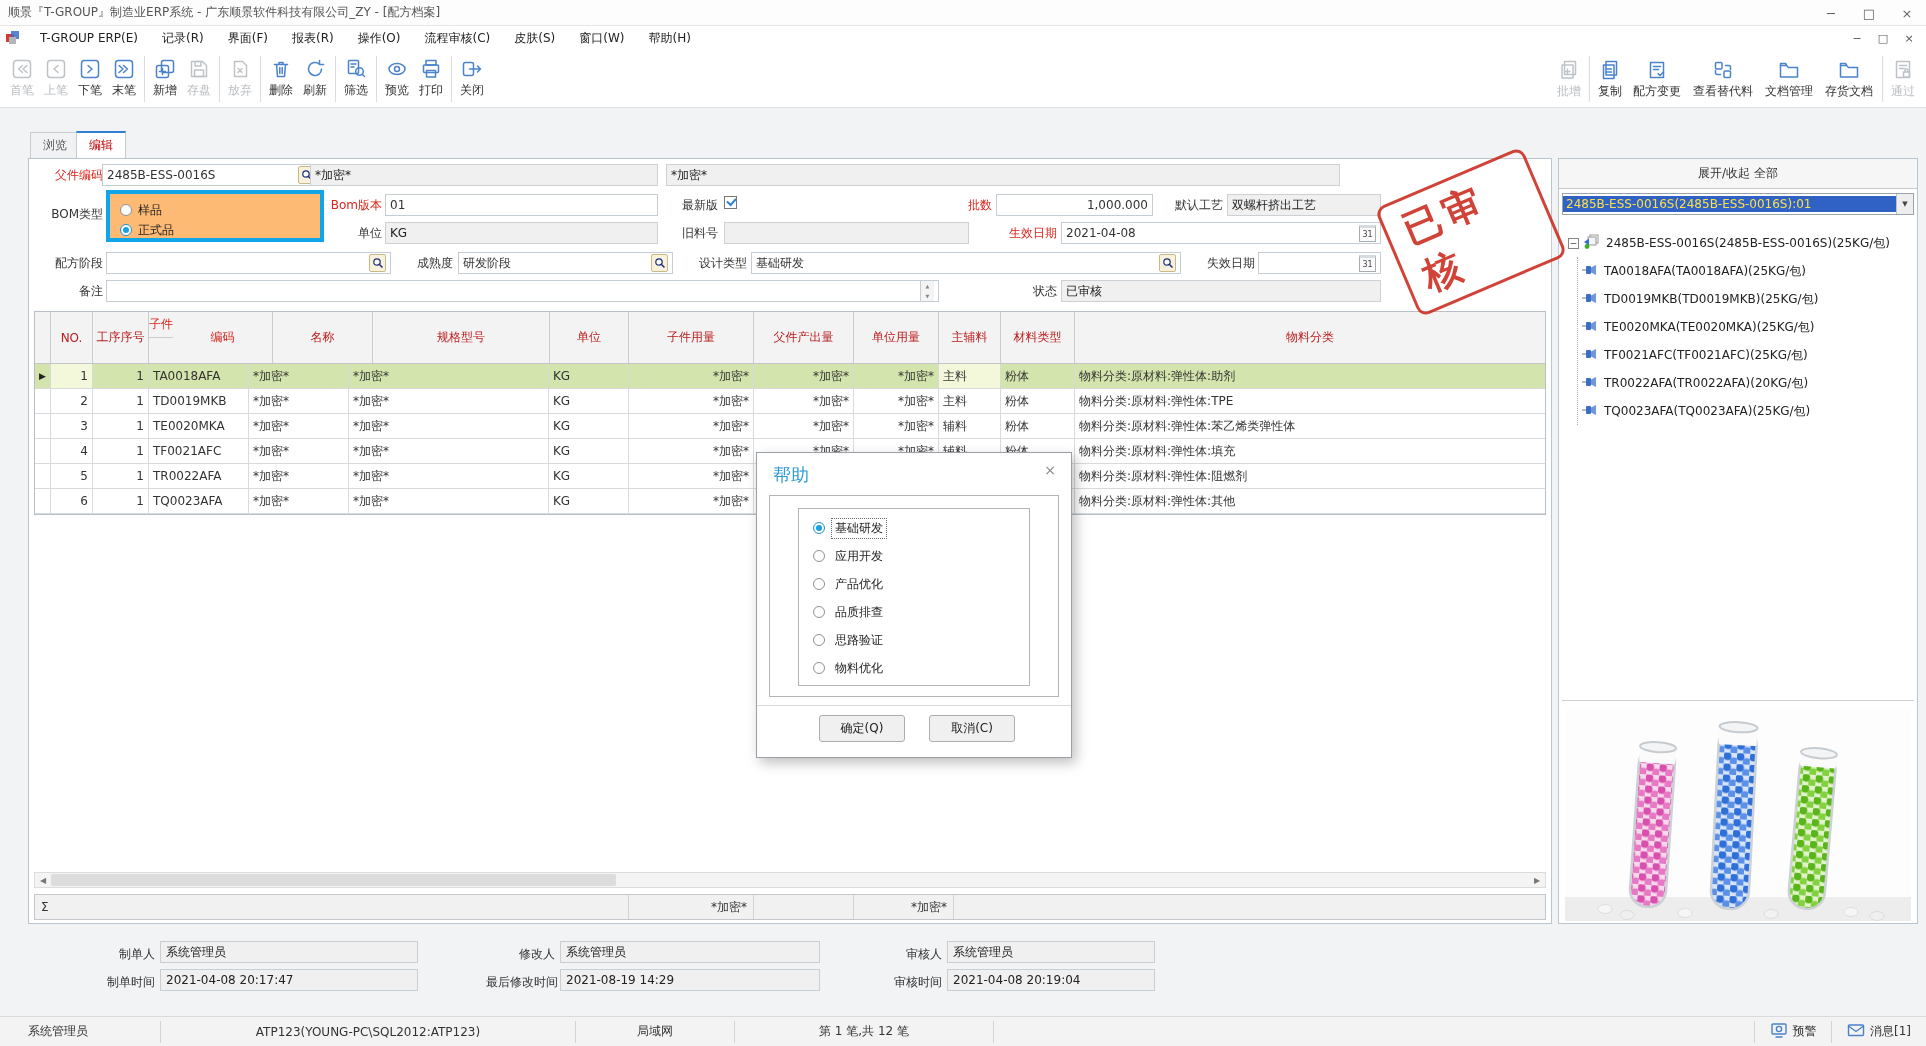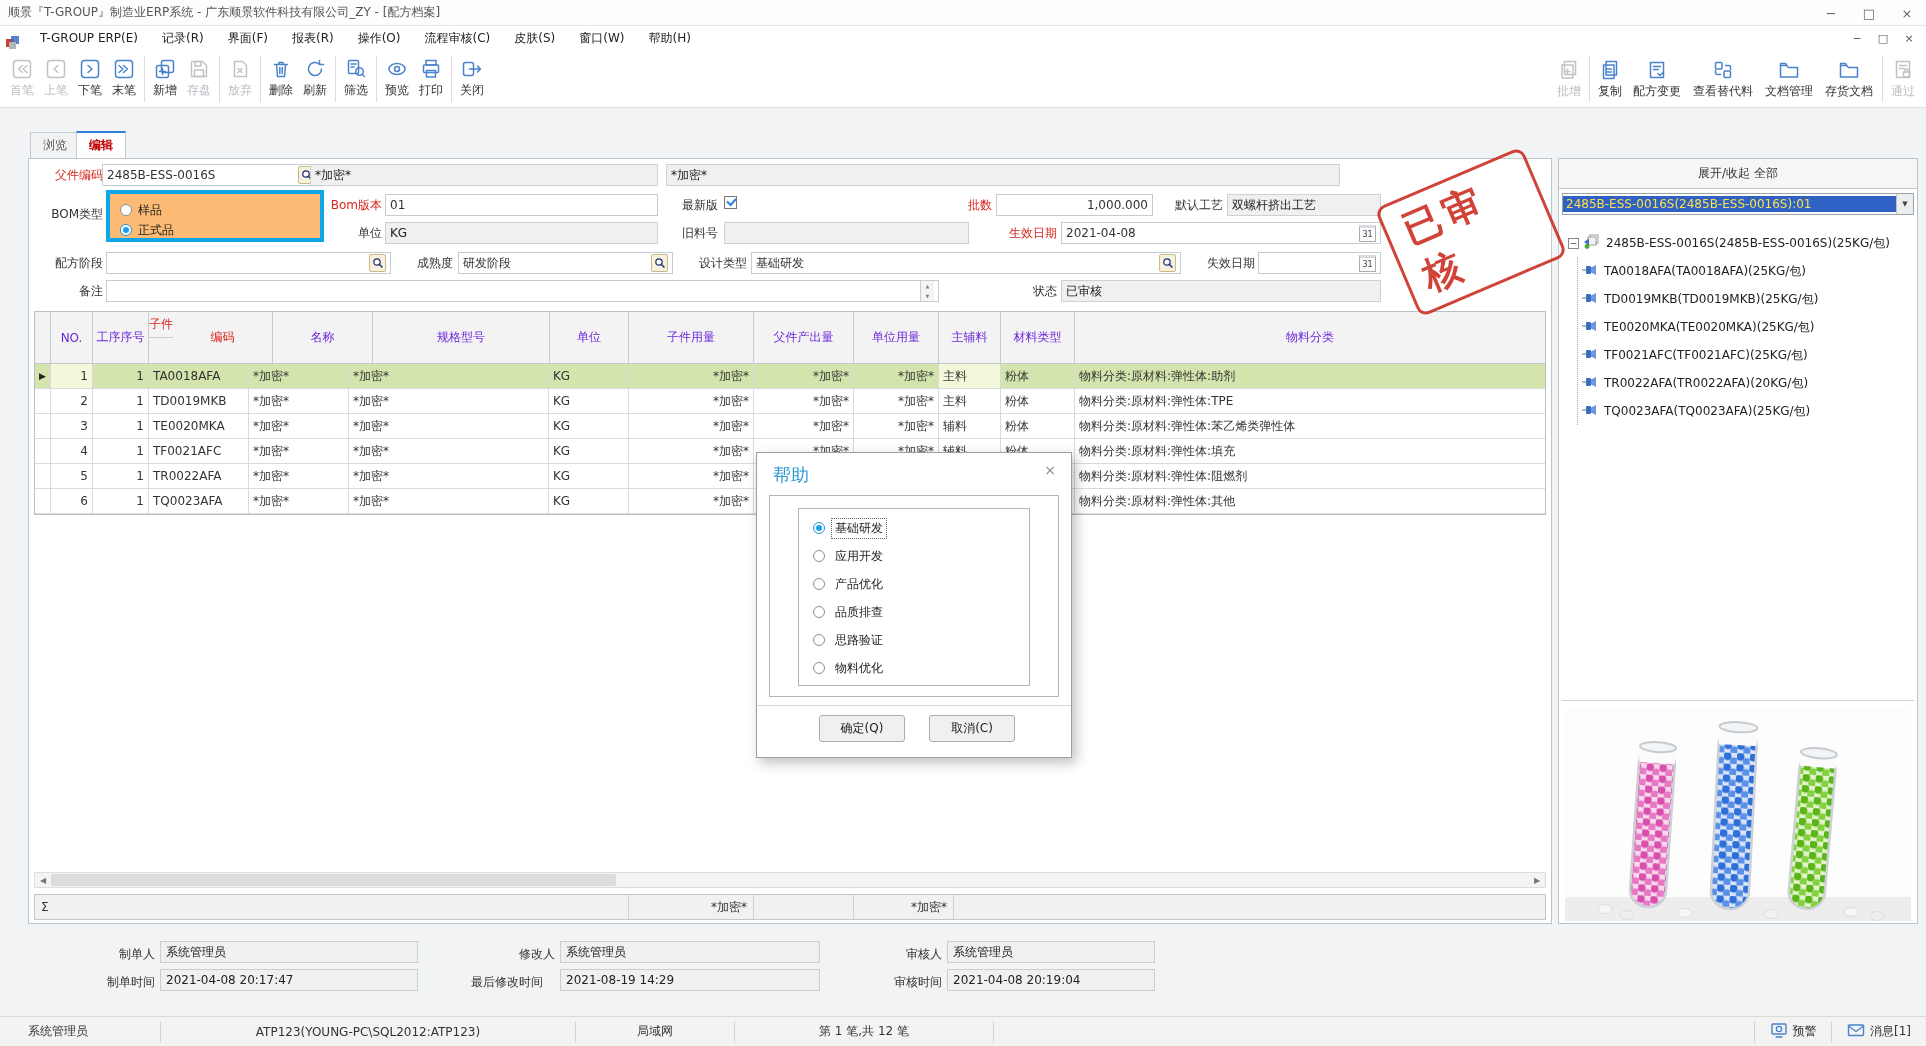--- a/index.html
+++ b/index.html
@@ -6,42 +6,42 @@
   html,body{width:1926px;height:1046px;font-family:"DejaVu Sans","Liberation Sans",sans-serif;font-size:12px;color:#333;background:#f2f3f5;overflow:hidden}
   #app{position:relative;width:1926px;height:1046px;background:#f2f3f5}
 
   
   .titlebar{position:absolute;left:0;top:0;width:1926px;height:26px;background:#fdfdfd;border-bottom:1px solid #e4e4e4;display:flex;align-items:center}
   .titlebar .ttl{padding-left:8px;color:#555;font-size:12px}
   .wctl{position:absolute;right:0;top:0;height:26px;display:flex}
   .wctl span{width:38px;height:26px;display:flex;align-items:center;justify-content:center;color:#666;font-size:13px}
 
   
-  .menubar{position:absolute;left:0;top:26px;width:1926px;height:24px;background:#fff;display:flex;align-items:flex-end}
+  .menubar{position:absolute;left:0;top:26px;width:1926px;height:24px;background:#fff;display:flex;align-items:center}
   .appicon{width:14px;height:14px;margin:0 8px 0 6px;position:relative}
   .appicon i{position:absolute;width:8px;height:8px}
   .menubar .mi{padding:0 12px;height:24px;line-height:24px;color:#222}
   .mdictl{position:absolute;right:4px;top:26px;height:24px;display:flex}
   .mdictl span{width:26px;height:24px;display:flex;align-items:center;justify-content:center;color:#555;font-size:11px}
 
   
   .toolbar{position:absolute;left:0;top:50px;width:1926px;height:58px;background:#fff;border-bottom:1px solid #e0e0e0;display:flex;align-items:center}
   .tgroup{display:flex;align-items:center;height:52px}
   .tsep{width:1px;height:46px;background:#dcdcdc;margin:0 3px}
   .tbtn{width:34px;height:52px;display:flex;flex-direction:column;align-items:center;justify-content:center;gap:2px}
   .tbtn.wide{width:auto;padding:0 6px}
   .tbtn .lab{font-size:12px;color:#333;white-space:nowrap}
   .tbtn.dis .lab{color:#b9bdc2}
   .tbtn svg{stroke:#4a82cc;fill:none;stroke-width:1.5;stroke-linecap:round;stroke-linejoin:round}
   .tbtn.dis svg{stroke:#bfc3c8}
   .tb-right{position:absolute;right:6px;top:3px;display:flex;align-items:center;height:52px}
 
   
   .tab{position:absolute;height:32px;line-height:24px;padding:0 12px;border:1px solid #c8ccd0;background:#f1f2f3;color:#555}
-  .tab.active{background:#fff;border-top:2px solid #2f7fd6;border-bottom:1px solid #fff;color:#c00000;font-weight:bold}
+  .tab.active{background:#fff;border-top:2px solid #2f7fd6;border-bottom:1px solid #fff;color:#c00000;font-weight:normal}
 
   
   .main-box{position:absolute;left:28px;top:158px;width:1524px;height:766px;background:#fff;border:1px solid #b9c6ce}
 
   .lbl{position:absolute;font-size:12px;color:#333;text-align:right;line-height:18px;white-space:nowrap}
   .lbl.req{color:#d8261c}
   .fld{position:absolute;height:22px;border:1px solid #c4ccd4;background:#fff;font-size:12px;padding:0 4px;display:flex;align-items:center;overflow:hidden}
   .fld.ro{background:#f0f0f0;border-color:#ccd1d6;color:#222}
   .fld .txt{flex:1;white-space:nowrap;overflow:hidden}
   .fld.num .txt{text-align:right}
@@ -55,21 +55,21 @@
   .rdot.on{border-color:#1f8fd6}
   .rdot.on::after{content:"";position:absolute;left:2px;top:2px;right:2px;bottom:2px;background:#18a0e8;border-radius:50%}
   .cbx{width:13px;height:13px;border:1px solid #777;background:#fff;position:relative;flex:none}
   .cbx.on::after{content:"";position:absolute;left:2px;top:1px;width:7px;height:4px;border-left:2px solid #2b7fd4;border-bottom:2px solid #2b7fd4;transform:rotate(-48deg)}
 
   .stamp{position:absolute;left:1362px;top:14px;color:#cb2a1e;border:3px solid #cb2a1e;border-radius:10px;font-size:38px;font-weight:bold;letter-spacing:5px;padding:5px 16px;transform:rotate(-23deg);opacity:.88;background:rgba(255,255,255,.15);z-index:5}
 
   
   .tbl{position:absolute;left:5px;top:152px;width:1512px;border:1px solid #b9bfc6;background:#fff}
   .thead{display:flex;background:#f3f3f4;height:52px;border-bottom:1px solid #c3c7cc}
-  .hc{border-right:1px solid #c9cdd2;display:flex;align-items:center;justify-content:center;color:#6d28d9;white-space:nowrap}
+  .hc{border-right:1px solid #c9cdd2;display:flex;align-items:center;justify-content:center;color:#b91c1c;white-space:nowrap}
   .hgrp{display:flex;}
   .hgrp .gt{height:26px;display:flex;align-items:center;justify-content:center;border-bottom:1px solid #c9cdd2;color:#d8261c}
   .hgrp .gb{display:flex;flex:1}
   .trow{display:flex;height:25px;border-bottom:1px solid #d8dbde;background:#fff}
   .td{border-right:1px solid #d8dbde;padding:0 4px;display:flex;align-items:center;overflow:hidden;white-space:nowrap}
   .td.ar{justify-content:flex-end}
   .sel .td{background:#d3e5ad}
   .sel .td.hi{background:#f3f8da}
   .w0{width:16px;flex:none}.w1{width:42px;flex:none}.w2{width:56px;flex:none}.w3{width:100px;flex:none}
   .w4{width:100px;flex:none}.w5{width:200px;flex:none}.w6{width:80px;flex:none}.w7{width:125px;flex:none}
@@ -682,21 +682,21 @@
 
   <div class="lbl" style="left:105px;top:945px;width:50px">制单人</div>
   <div class="ffld" style="left:160px;top:941px;width:258px">系统管理员</div>
   <div class="lbl" style="left:505px;top:945px;width:50px">修改人</div>
   <div class="ffld" style="left:560px;top:941px;width:260px">系统管理员</div>
   <div class="lbl" style="left:892px;top:945px;width:50px">审核人</div>
   <div class="ffld" style="left:947px;top:941px;width:208px">系统管理员</div>
 
   <div class="lbl" style="left:93px;top:973px;width:62px">制单时间</div>
   <div class="ffld" style="left:160px;top:969px;width:258px">2021-04-08 20:17:47</div>
-  <div class="lbl" style="left:456px;top:973px;width:87px">最后修改时间</div>
+  <div class="lbl" style="left:471px;top:973px;width:87px">最后修改时间</div>
   <div class="ffld" style="left:560px;top:969px;width:260px">2021-08-19 14:29</div>
   <div class="lbl" style="left:880px;top:973px;width:62px">审核时间</div>
   <div class="ffld" style="left:947px;top:969px;width:208px">2021-04-08 20:19:04</div>
 
   <div class="dialog">
     <div class="dtitle">帮助</div>
     <div class="dclose">×</div>
     <div class="gb1">
       <div class="gb2">
         <div class="ropt">

